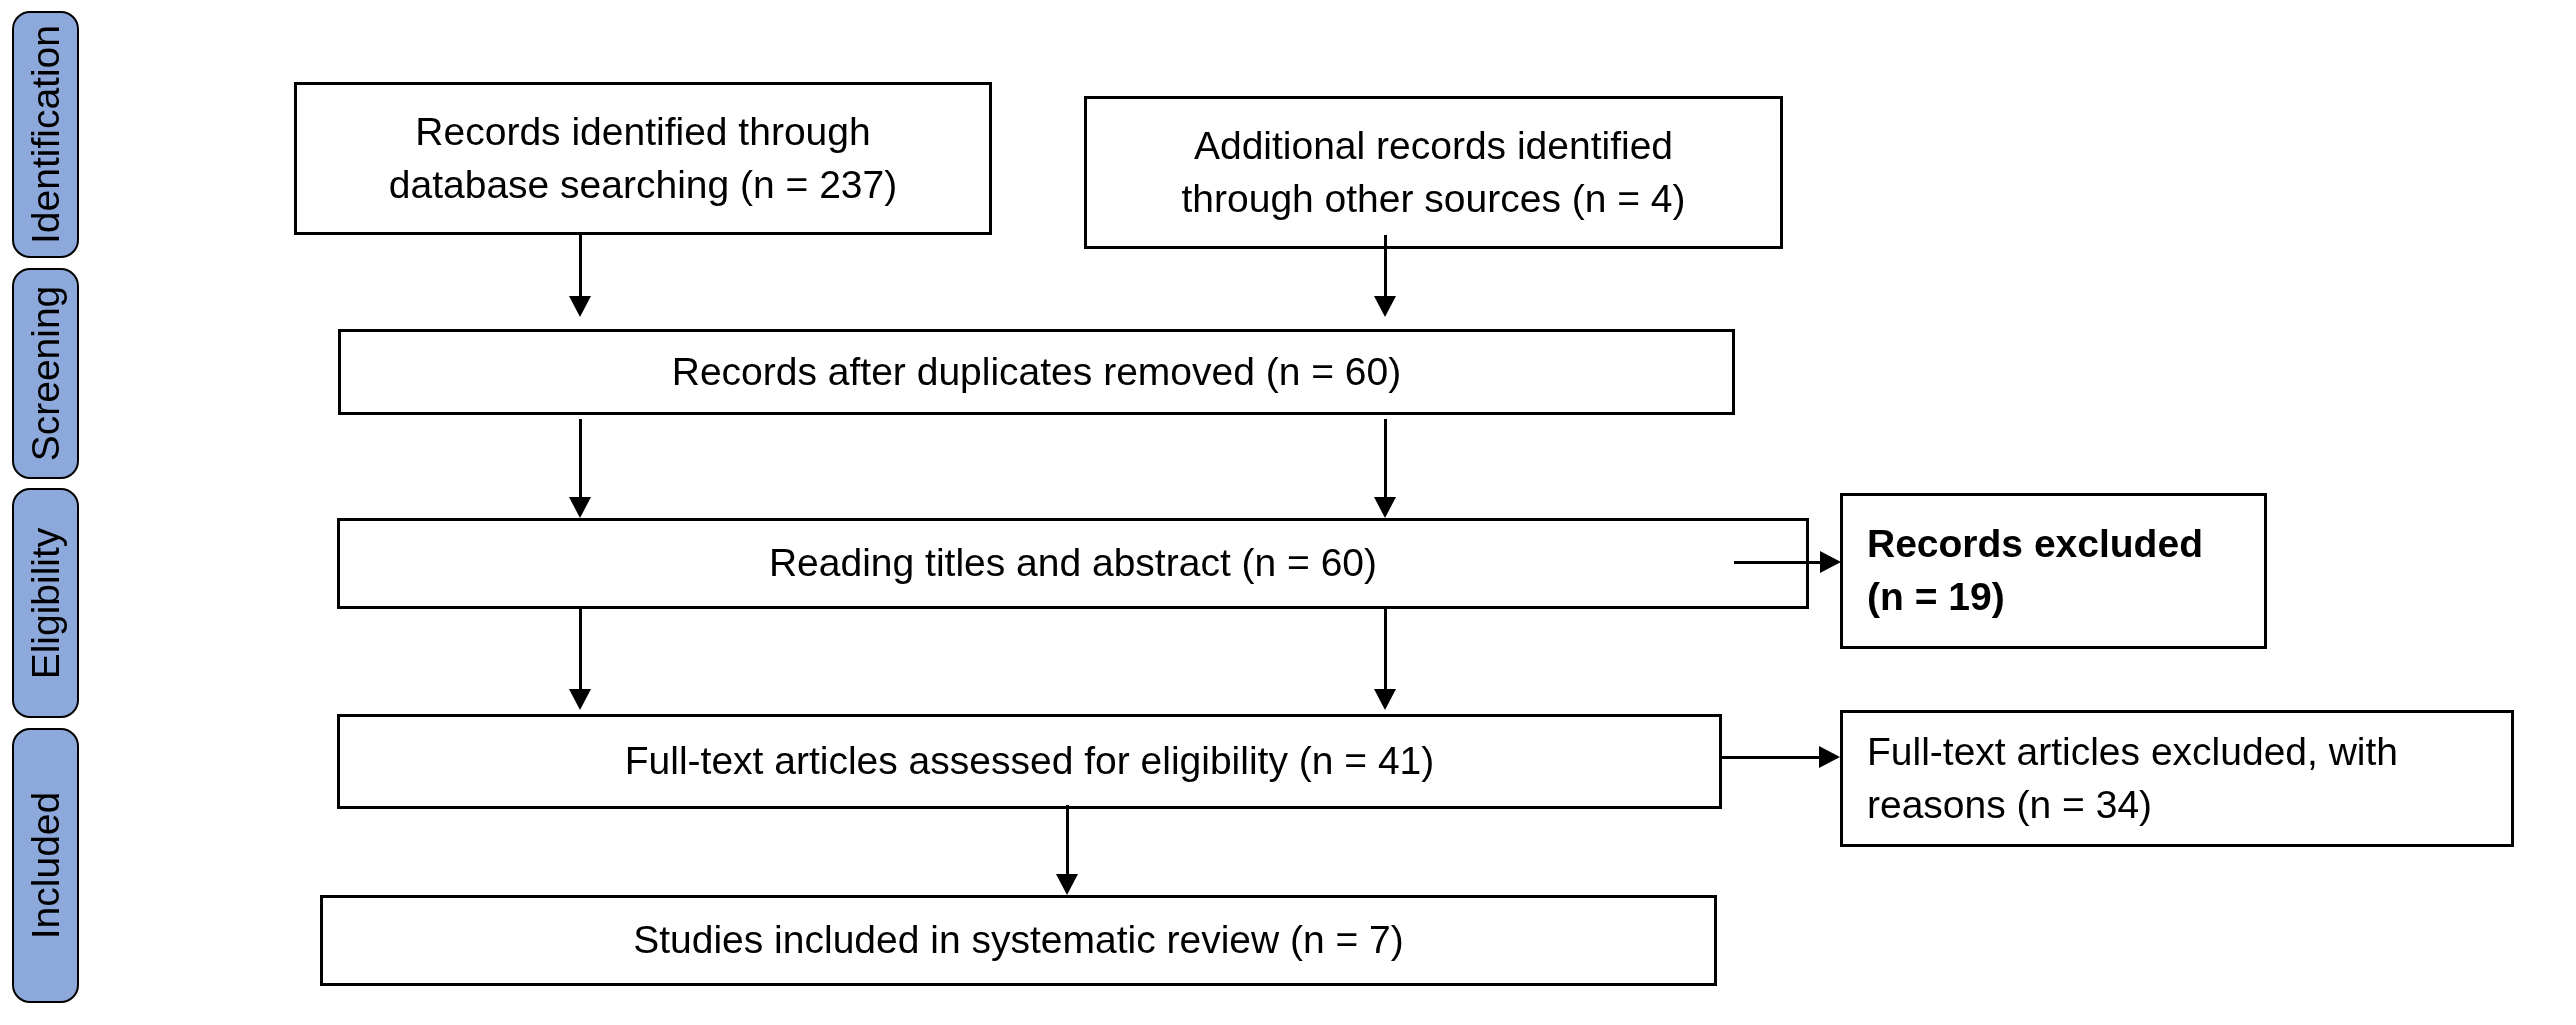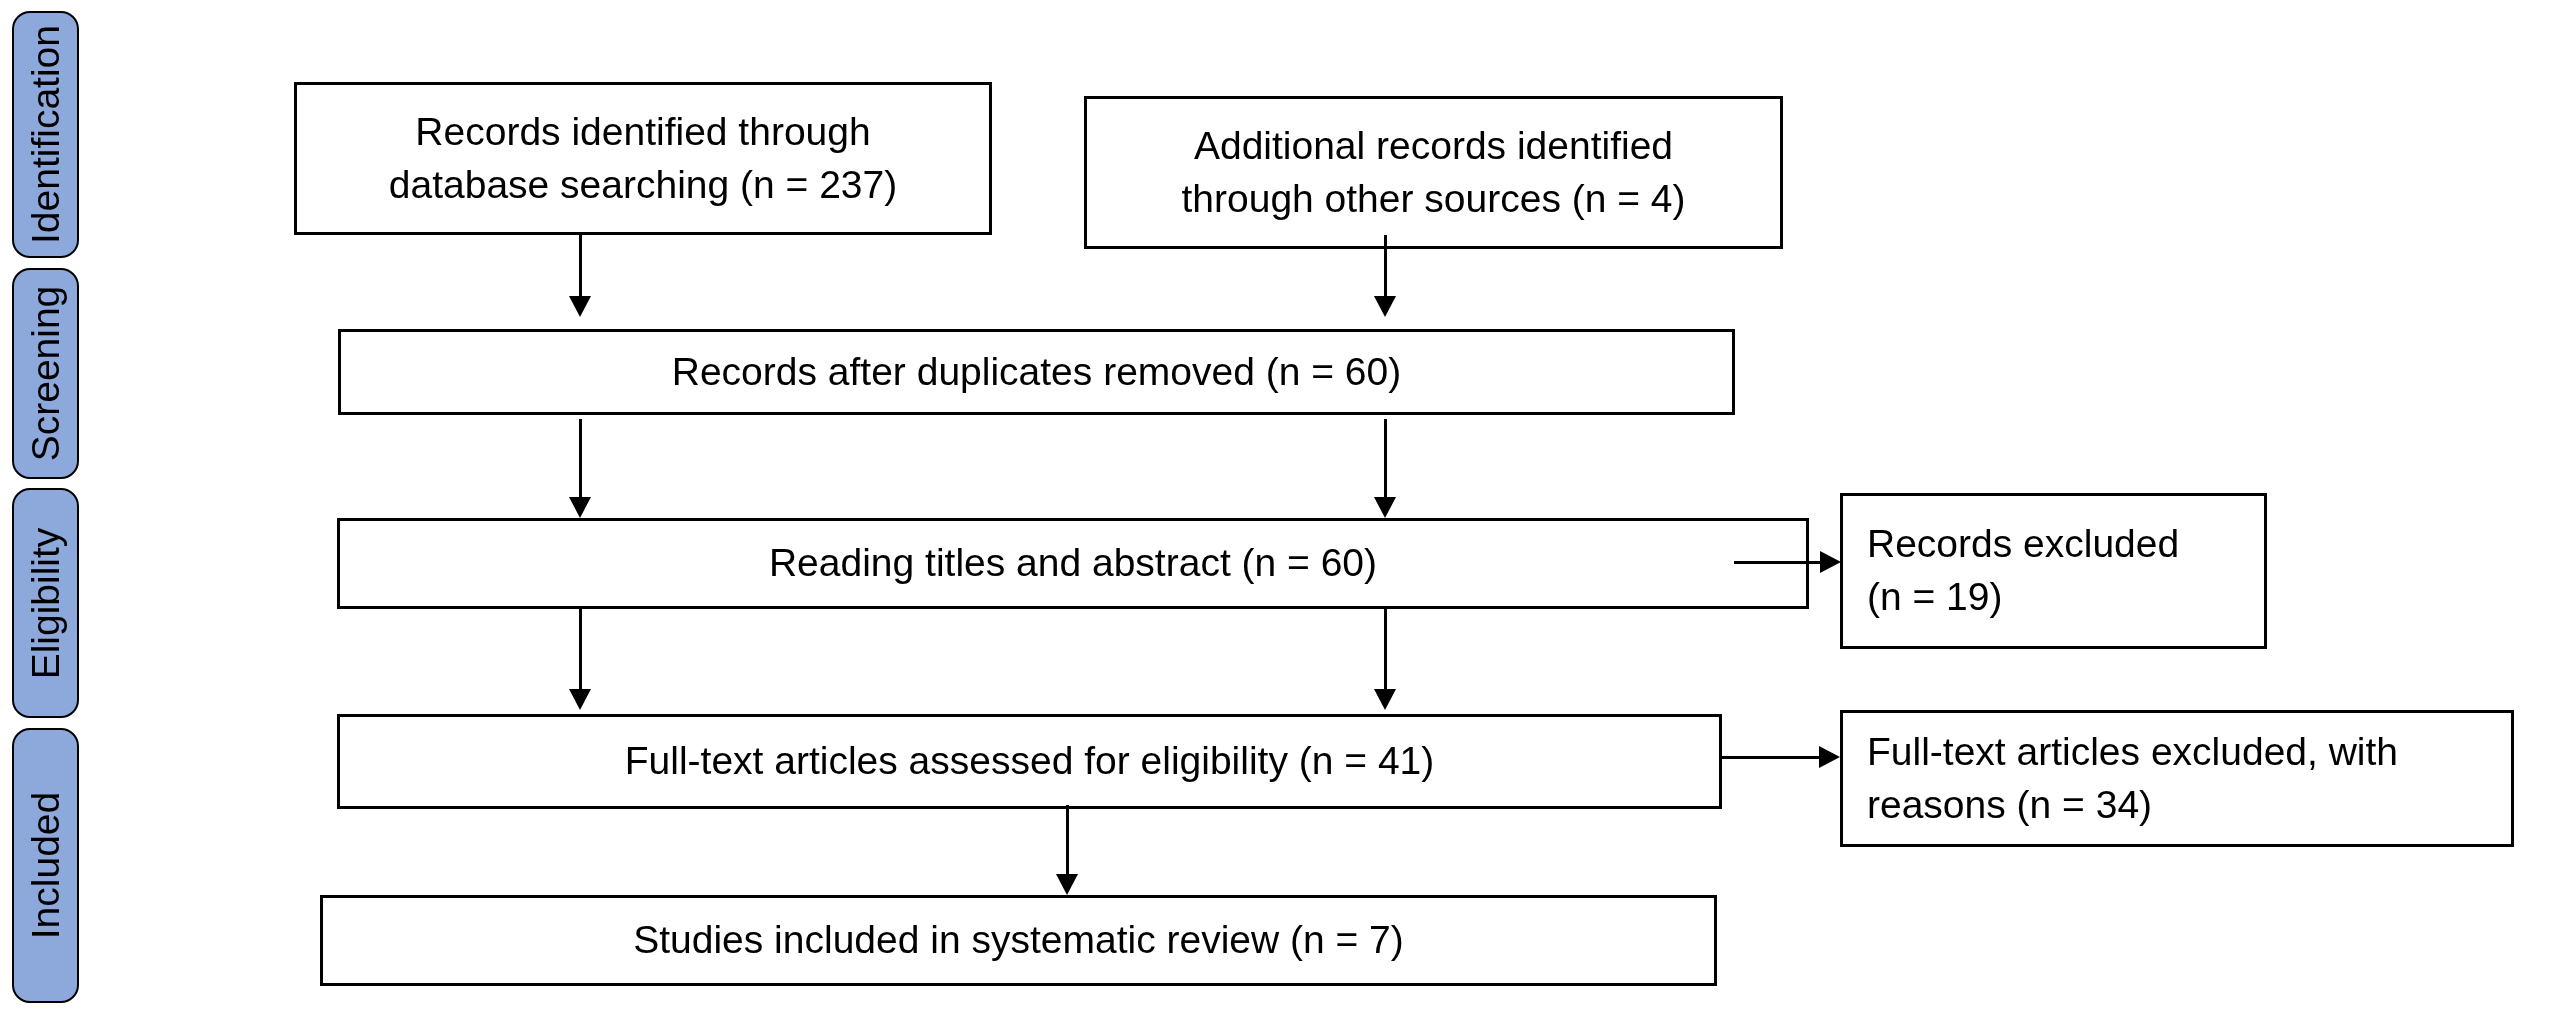--- a/index.html
+++ b/index.html
@@ -80,21 +80,21 @@
   </div>
 
   <div class="fbox" style="left:294px;top:82px;width:698px;height:153px;">Records identified through
 database searching (n = 237)</div>
   <div class="fbox" style="left:1084px;top:96px;width:699px;height:153px;">Additional records identified
 through other sources (n = 4)</div>
 
   <div class="fbox" style="left:338px;top:317px;width:1397px;height:86px;margin-top:12px;">Records after duplicates removed (n = 60)</div>
 
   <div class="fbox" style="left:337px;top:518px;width:1472px;height:91px;">Reading titles and abstract (n = 60)</div>
-  <div class="fbox side" style="left:1840px;top:493px;width:427px;height:156px;">Records excluded
+  <div class="fbox side" style="left:1840px;top:493px;width:427px;height:156px;font-weight:bold;">Records excluded
 (n = 19)</div>
 
   <div class="fbox" style="left:337px;top:714px;width:1385px;height:95px;">Full-text articles assessed for eligibility (n = 41)</div>
   <div class="fbox side" style="left:1840px;top:710px;width:674px;height:137px;">Full-text articles excluded, with
 reasons (n = 34)</div>
 
   <div class="fbox" style="left:320px;top:895px;width:1397px;height:91px;">Studies included in systematic review (n = 7)</div>
 
   <div class="va" style="left:569px;top:235px;height:82px;">
     <div class="aline"></div>

